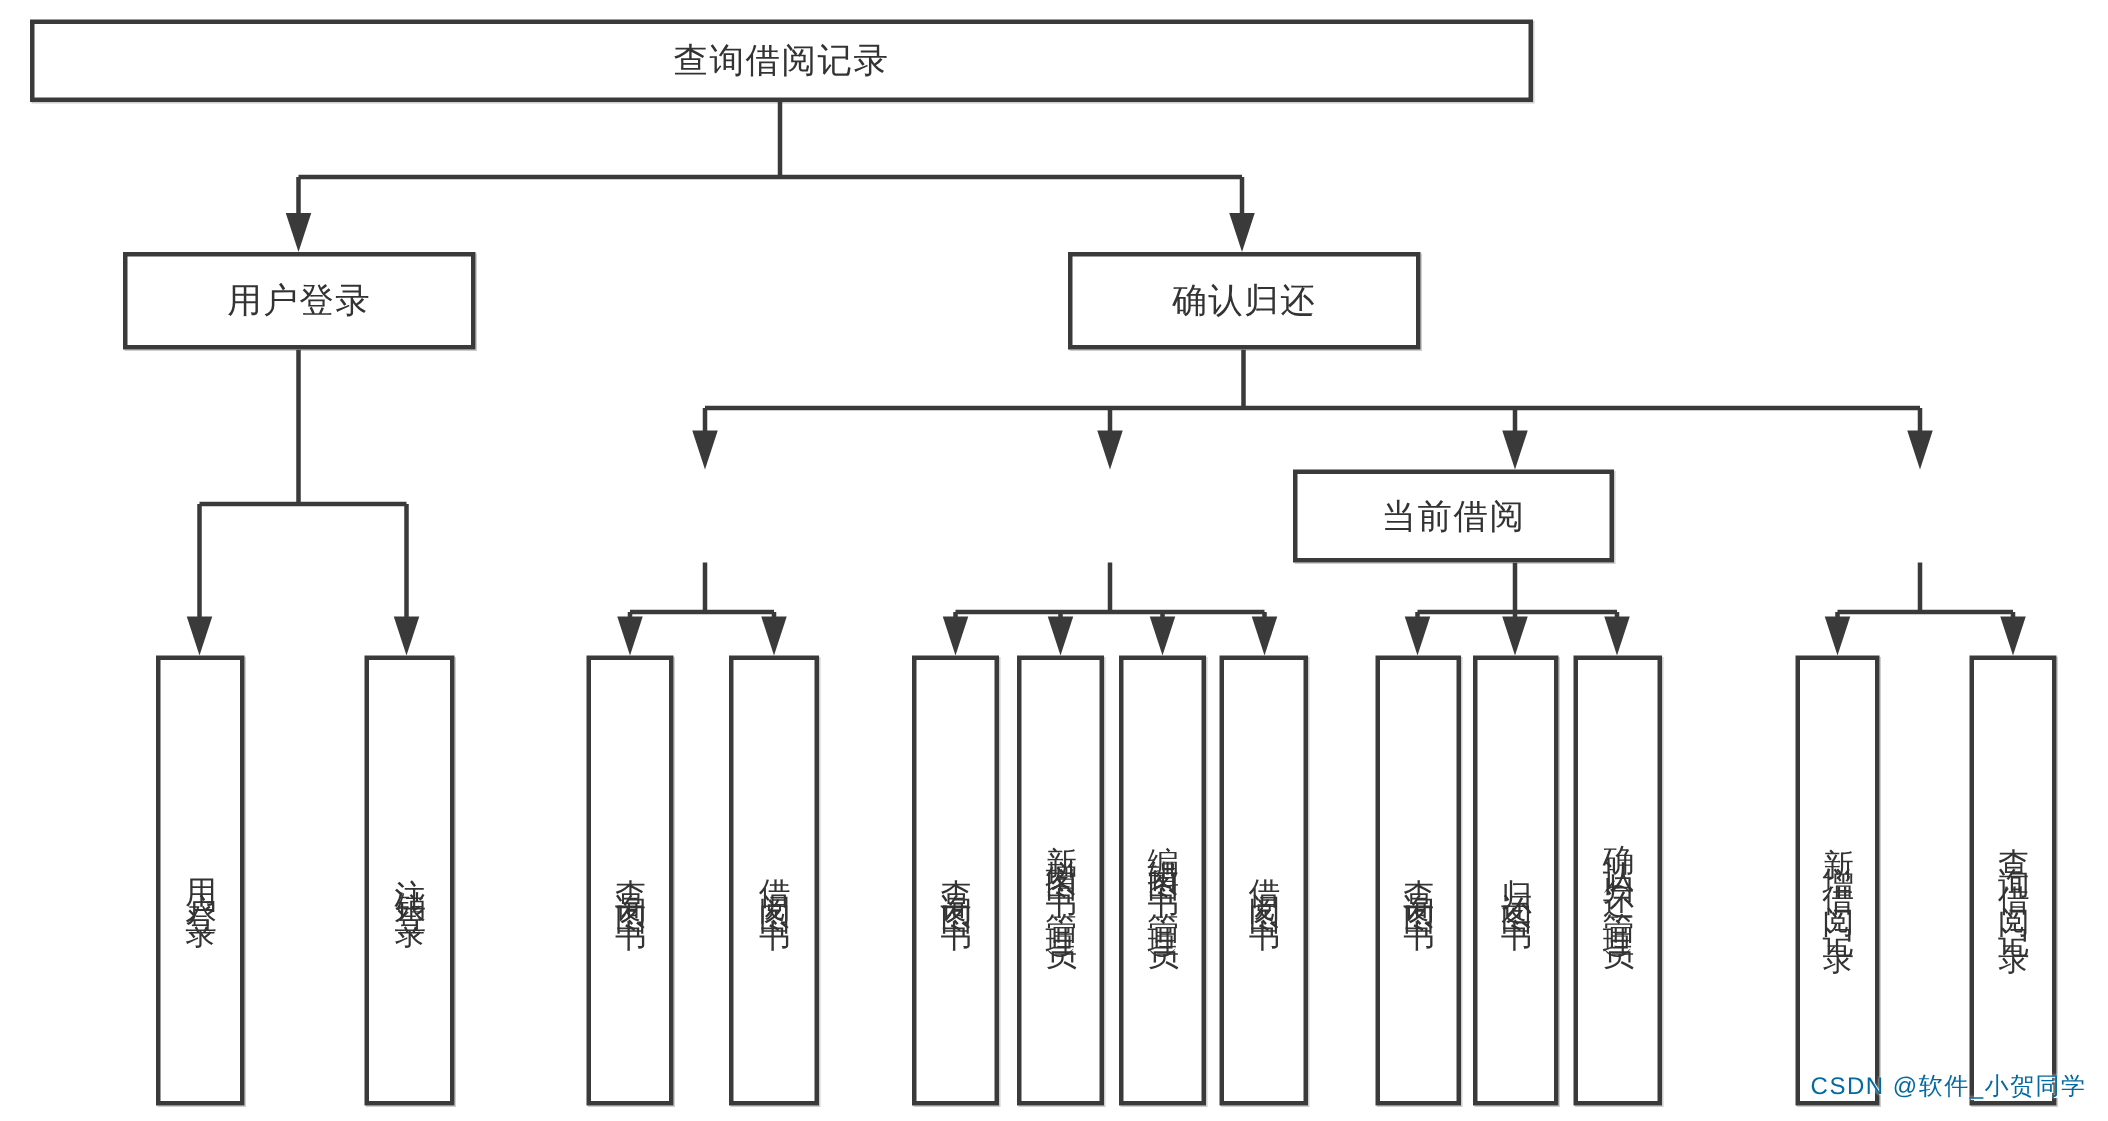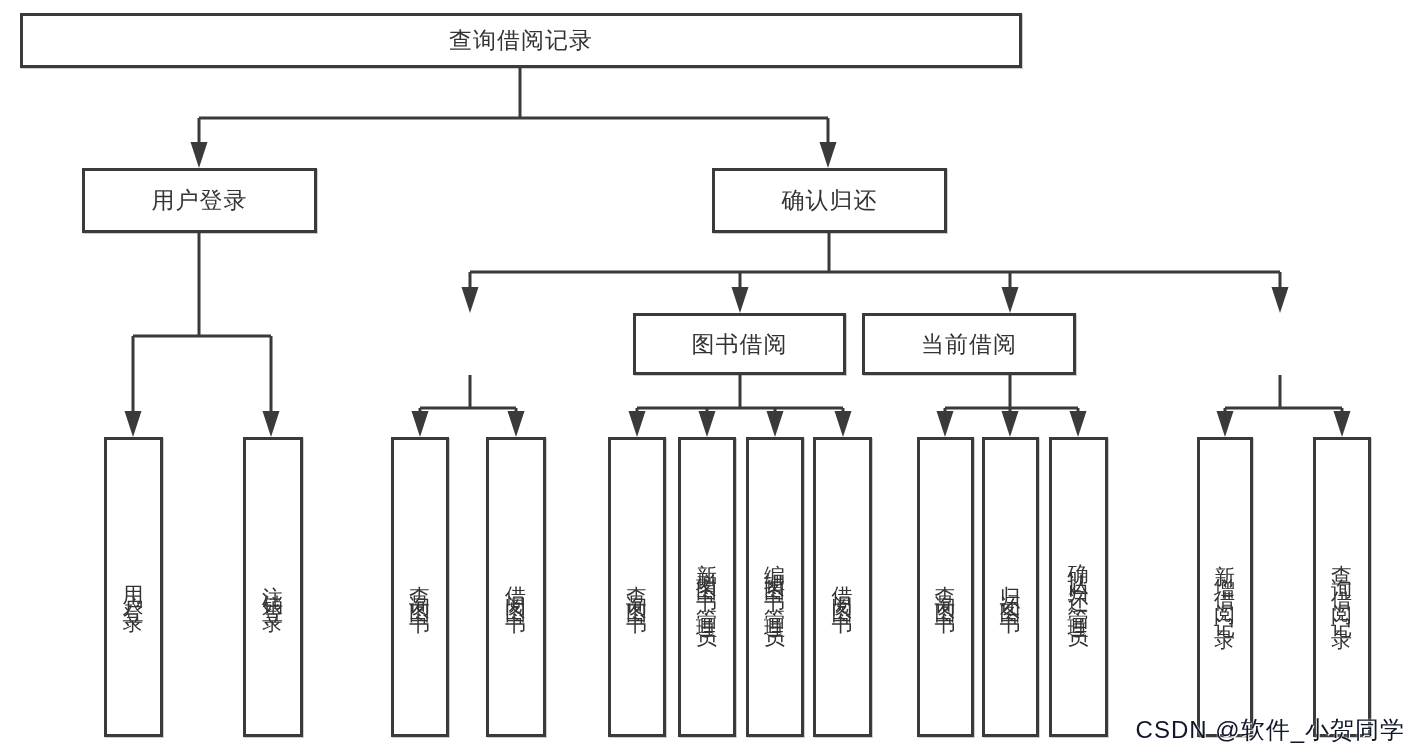--- a/index.html
+++ b/index.html
@@ -43,25 +43,25 @@
     text-orientation: mixed;
     font-size: 21px;
     letter-spacing: 9px;
     line-height: 1;
   }
   .vbox.lg {
     letter-spacing: 13px;
   }
   .watermark {
     position: absolute;
-    right: 0;
+    right: 14px;
     top: 714px;
     z-index: 3;
-    font-size: 24px;
-    color: #0f172a;
+    font-size: 16px;
+    color: #0369a1;
     letter-spacing: 1px;
     white-space: nowrap;
     text-shadow: 0 0 2px #ffffff, 1px 1px 0 #ffffff;
   }
 </style>
 </head>
 <body>
 
 <div class="canvas">
 
@@ -103,21 +103,20 @@
       <polygon points="1216.5,411 1233.5,411 1225,437"></polygon>
       <polygon points="1333.5,411 1350.5,411 1342,437"></polygon>
     </g>
   </svg>
 
   <div class="hbox" style="left:20px;top:13px;width:1002px;height:55px">查询借阅记录</div>
 
   <div class="hbox" style="left:82px;top:168px;width:235px;height:65px">用户登录</div>
   <div class="hbox" style="left:712px;top:168px;width:235px;height:65px">确认归还</div>
 
-  <div class="hbox" style="left:633px;top:313px;width:213px;height:62px">图书借阅</div>
   <div class="hbox" style="left:862px;top:313px;width:214px;height:62px">当前借阅</div>
 
   <div class="vbox" style="left:104px;top:437px;width:59px;height:300px">用户登录</div>
   <div class="vbox" style="left:243px;top:437px;width:60px;height:300px">注销登录</div>
 
   <div class="vbox" style="left:391px;top:437px;width:58px;height:300px">查询图书</div>
   <div class="vbox" style="left:486px;top:437px;width:60px;height:300px">借阅图书</div>
 
   <div class="vbox" style="left:608px;top:437px;width:58px;height:300px">查询图书</div>
   <div class="vbox" style="left:678px;top:437px;width:58px;height:300px">新增图书（管理员）</div>

